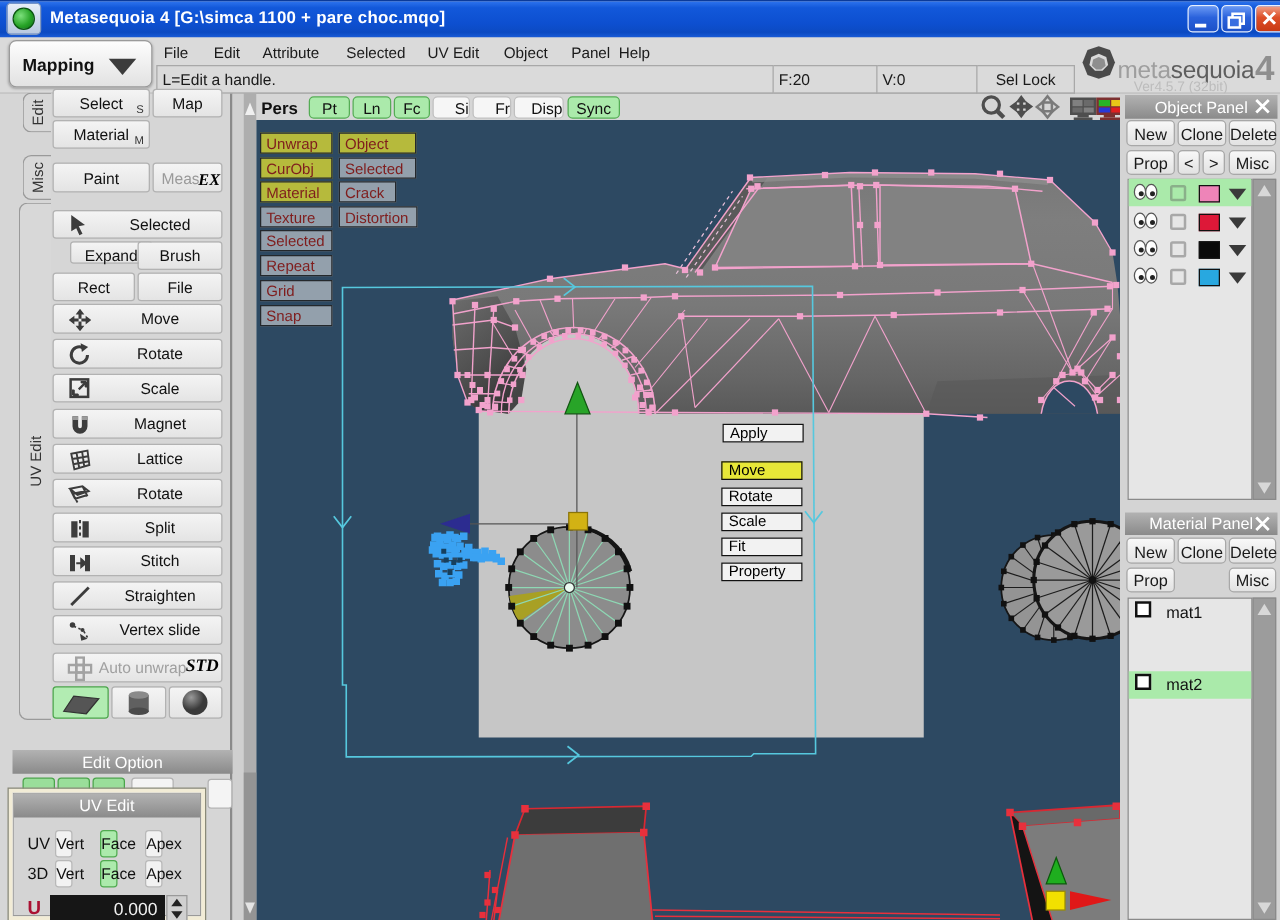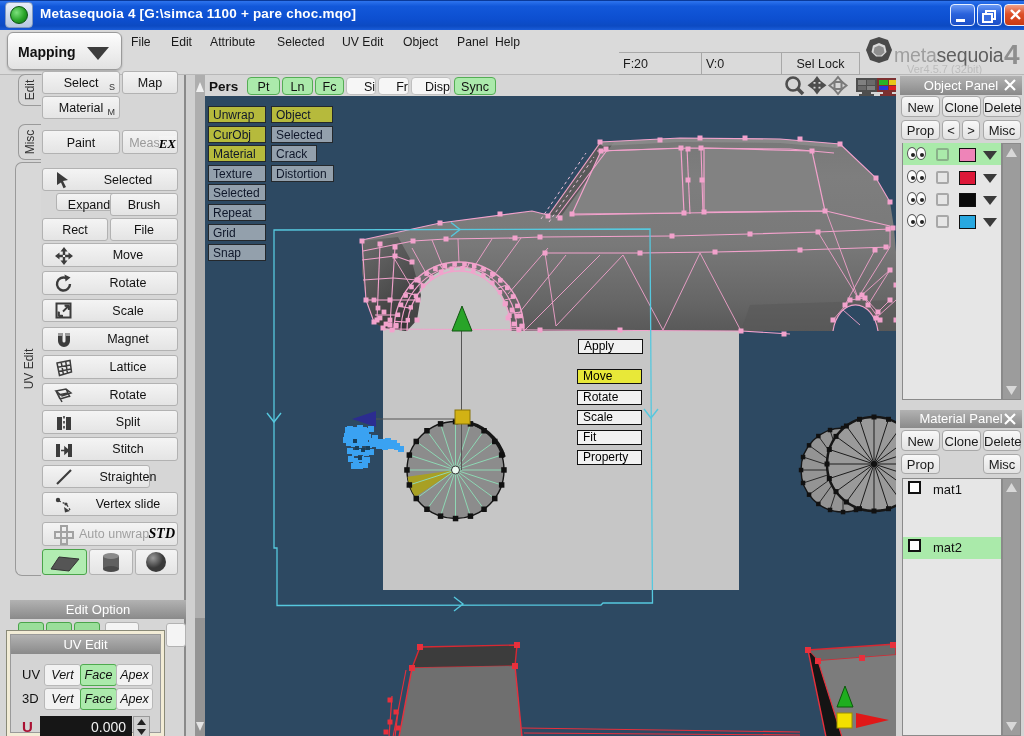--- a/index.html
+++ b/index.html
@@ -32,28 +32,28 @@
 .tb.w { background:#f6f6f6; border:1px solid #c0c0c0;text-align:right; }
 .sidebar { left:0; top:75px; width:184px; height:661px; background:#d6d6d6; }
 .vtab { position:absolute; border:1px solid #9a9a9a; border-right:none; border-radius:7px 0 0 7px; background:#d8d8d8; }
 .vtab span { position:absolute; left:50%; top:50%; transform:translate(-50%,-50%) rotate(-90deg); font-size:12px; color:#333; white-space:nowrap; }
 .sbtn { position:absolute; background:linear-gradient(180deg,#f4f4f4,#e4e4e4); border:1px solid #b2b2b2; border-radius:3px;
   font-size:12.5px; color:#111; text-align:center; }
 .sbtn .sub { position:absolute; right:4px; bottom:1px; font-size:9px; color:#333; }
 .ptitle { position:absolute; background:linear-gradient(180deg,#b2b2b2,#8a8a8a); color:#fff; font-size:13px; text-align:center; }
 .uvwin { left:7px; top:631px; width:157px; height:105px; background:#d4d4d4;
   border:3px solid #f2ecd6; outline:1px solid #8a8a78; box-shadow:inset 0 0 0 1px #9a9a9a; }
-.uvbtn { position:absolute; height:22px; width:37px; border-radius:3px; font-size:12.5px; color:#111; text-align:center; padding-top:3px;font-style:italic; }
+.uvbtn { position:absolute; height:22px; width:14px; border-radius:3px; font-size:12.5px; color:#111; text-align:center; padding-top:3px; }
 .uvbtn.w { background:#f2f2f2; border:1px solid #b8b8b8; }
 .uvbtn.g { background:#aceaac; border:1px solid #4faa4f; }
 .rpanel { left:896px; top:75px; width:128px; height:661px; background:#d4d4d4; }
 .pbtn { position:absolute; background:linear-gradient(180deg,#f8f8f8,#e2e2e2); border:1px solid #a8a8a8; border-radius:4px;
   font-size:13px; color:#1a1a1a; text-align:center; }
 .plist { position:absolute; background:#e6e6e6; border:1px solid #8a8a8a; }
-.ovbtn { position:absolute; height:17px; border:1px solid #24282c; font-size:12px; color:#0f172a; padding:1px 0 0 4px; }
+.ovbtn { position:absolute; height:17px; border:1px solid #24282c; font-size:12px; color:#7f1d1d; padding:1px 0 0 4px; }
 .ovbtn.o { background:#b6ba3c; }
 .ovbtn.s { background:#93a0ac; }
 .ctxbtn { position:absolute; width:65px; height:15px; background:#f2f2f2; border:1.5px solid #111; font-size:12px; color:#000; padding:0 0 0 5px; line-height:13px; }
 .eye { display:inline-block; width:10px; height:13px; background:#fdfdfd; border:1px solid #555; border-radius:50%; position:relative; }
 .eye i { position:absolute; left:2.5px; top:5px; width:4px; height:4px; border-radius:50%; background:#222; }
 </style></head><body>
 <div class="abs titlebar"></div>
 <div class="abs title-ic">
     <i></i>
   </div>
@@ -72,20 +72,21 @@
     <span style="left:131px;">File</span>
     <span style="left:171px;">Edit</span>
     <span style="left:210px;">Attribute</span>
     <span style="left:277px;">Selected</span>
     <span style="left:342px;">UV Edit</span>
     <span style="left:403px;">Object</span>
     <span style="left:457px;">Panel</span>
     <span style="left:495px;">Help</span>
   </div>
 <div class="abs statusrow">
+<div class="scell" style="left:125px; width:494px;">L=Edit a handle.</div>
 <div class="scell" style="left:619px; width:83px; border-left:none;">F:20</div>
 <div class="scell" style="left:702px; width:80px; border-left:none;">V:0</div>
 <div class="scell" style="left:782px; width:78px; border-left:none; text-align:center; padding-left:0;">Sel Lock</div>
 </div>
 <div class="abs mapping">
     <b>Mapping</b>
     <div class="tri"></div>
   </div>
 <div class="abs" style="left:860px; top:31px; width:164px; height:58px;">
 <svg width="164" height="58">
@@ -680,21 +681,21 @@
     <span style="position:absolute; left:62px; top:4px; width:90px; text-align:center; left:40px;">Split</span>
   </div>
 <div class="sbtn" style="left:42px; top:437px; width:136px; height:24px;">
     <svg style="position:absolute; left:11px; top:2px;" width="20" height="20">
       <rect x="2" y="4" width="4" height="13" fill="#3c3c3c"></rect>
       <rect x="14" y="4" width="4" height="13" fill="#3c3c3c"></rect>
       <path d="M7,10.5 h4 m0,-3 l3.5,3 -3.5,3 z" fill="#3c3c3c" stroke="#3c3c3c" stroke-width="1.6"></path>
     </svg>
     <span style="position:absolute; left:62px; top:4px; width:90px; text-align:center; left:40px;">Stitch</span>
   </div>
-<div class="sbtn" style="left:42px; top:465px; width:108px; height:23px;padding-left:28px;">
+<div class="sbtn" style="left:42px; top:465px; width:136px; height:23px;padding-left:28px;">
     <svg style="position:absolute; left:11px; top:1px;" width="20" height="20">
       <line x1="3" y1="17" x2="17" y2="3" stroke="#3c3c3c" stroke-width="2.2"></line>
     </svg>
     <span style="position:absolute; left:62px; top:4px; width:90px; text-align:center; left:40px;">Straighten</span>
   </div>
 <div class="sbtn" style="left:42px; top:492px; width:136px; height:24px;">
     <svg style="position:absolute; left:11px; top:2px;" width="20" height="20">
       <circle cx="4" cy="5" r="2.2" fill="#3c3c3c"></circle>
       <circle cx="12" cy="9" r="1.6" fill="#3c3c3c"></circle>
       <path d="M5,6 L11,8.5 M13,10 L16,15" stroke="#3c3c3c" stroke-width="1.3" stroke-dasharray="2,2"></path>

